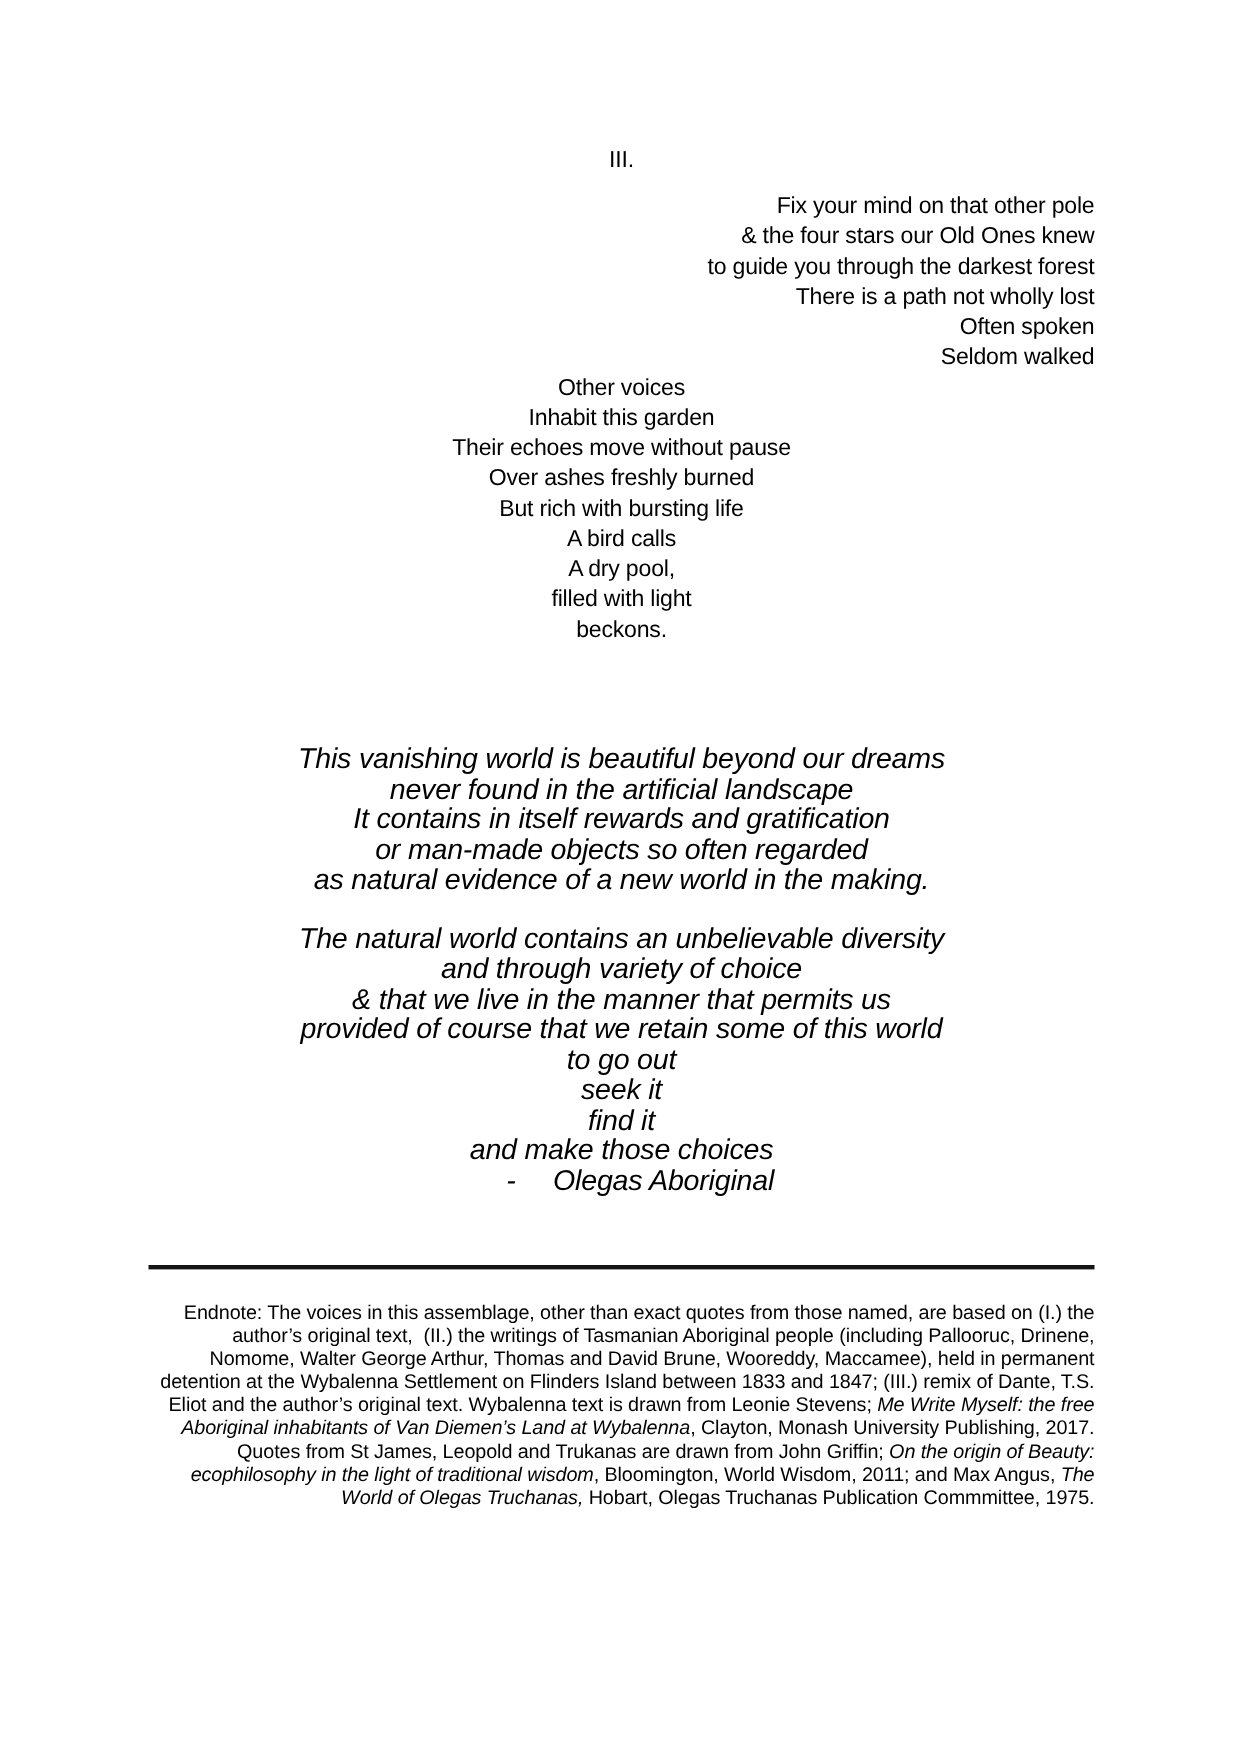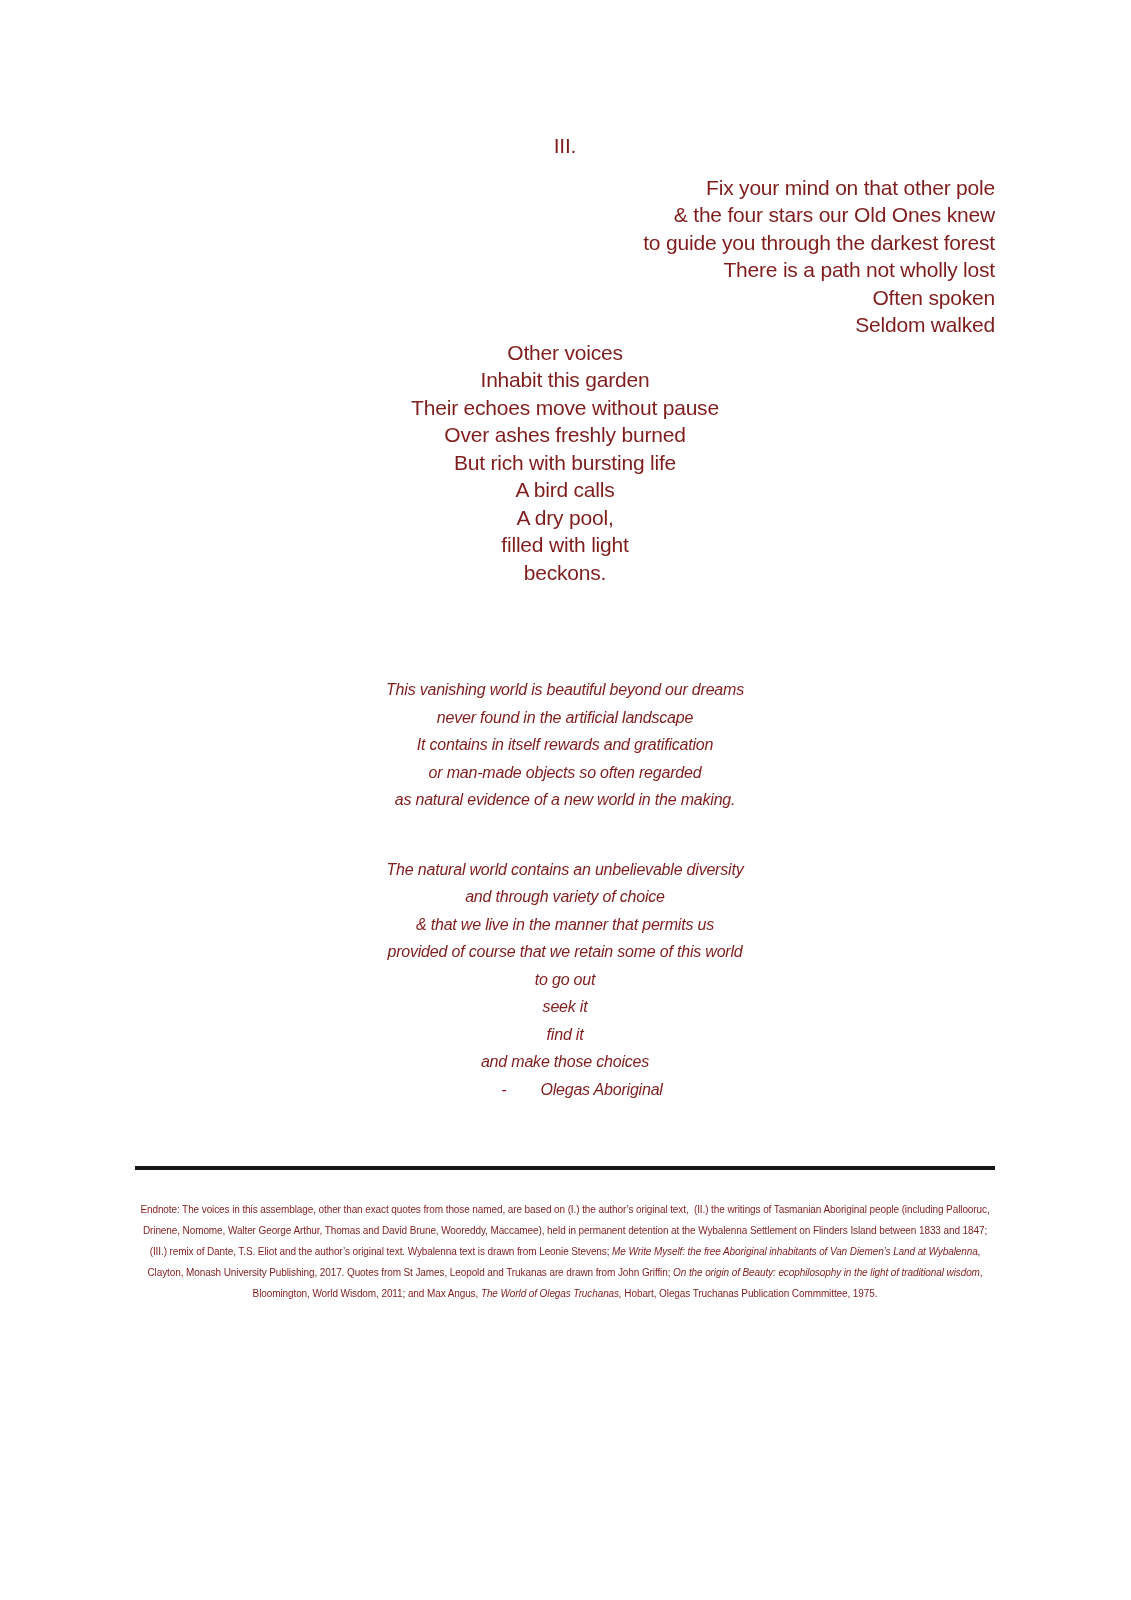--- a/index.html
+++ b/index.html
@@ -6,21 +6,21 @@
     margin: 0;
     padding: 0;
     background: #ffffff;
   }
   .page {
     position: relative;
     width: 1131px;
     height: 1600px;
     margin: 0 auto;
     background: #ffffff;
-    color: #7f1d1d;
+    color: #000000;
     font-family: "Liberation Sans", "DejaVu Sans", sans-serif;
     box-sizing: border-box;
     padding: 0 136px 0 135px;
     overflow: hidden;
   }
   .section-number {
     margin-top: 132px;
     text-align: center;
     font-size: 21px;
     line-height: 27.5px;
@@ -31,41 +31,41 @@
     font-size: 21px;
     line-height: 27.5px;
     letter-spacing: -0.2px;
   }
   .poem-line { min-height: 27.5px; }
   .align-right { text-align: right; }
   .align-left  { text-align: center; }
   .quote {
     font-style: italic;
     text-align: center;
-    font-size: 16px;
+    font-size: 26px;
     line-height: 27.5px;
     letter-spacing: -0.2px;
   }
   .quote-one { margin-top: 90px; }
-  .quote-two { margin-top: 42px; }
+  .quote-two { margin-top: 26px; }
   .attribution-line { padding-left: 34px; }
   .att-dash { margin-right: 34px; }
   .rule {
     margin: 63px 0 0 0;
     border: none;
     height: 4px;
     background: #161616;
   }
   .endnote {
     margin-top: 29px;
-    font-size: 10px;
+    font-size: 18px;
     line-height: 21px;
     letter-spacing: -0.1px;
     white-space: pre-wrap;
-    text-align: center;
+    text-align: right;
   }
   .italic { font-style: italic; }
 </style>
 </head>
 <body>
 
 <div class="page">
 
   <div class="section-number">III.</div>
 

